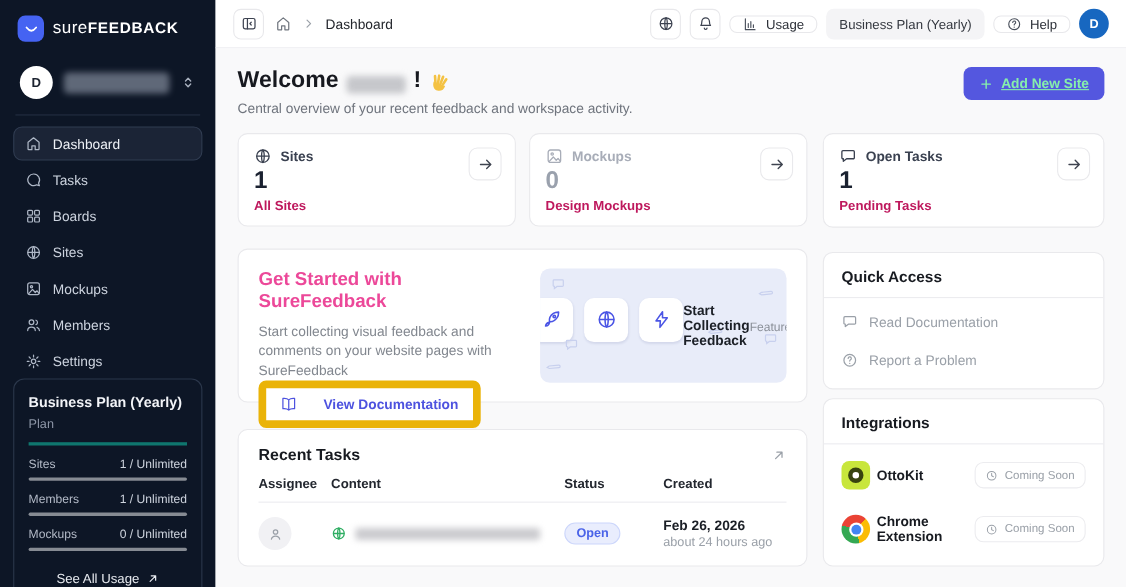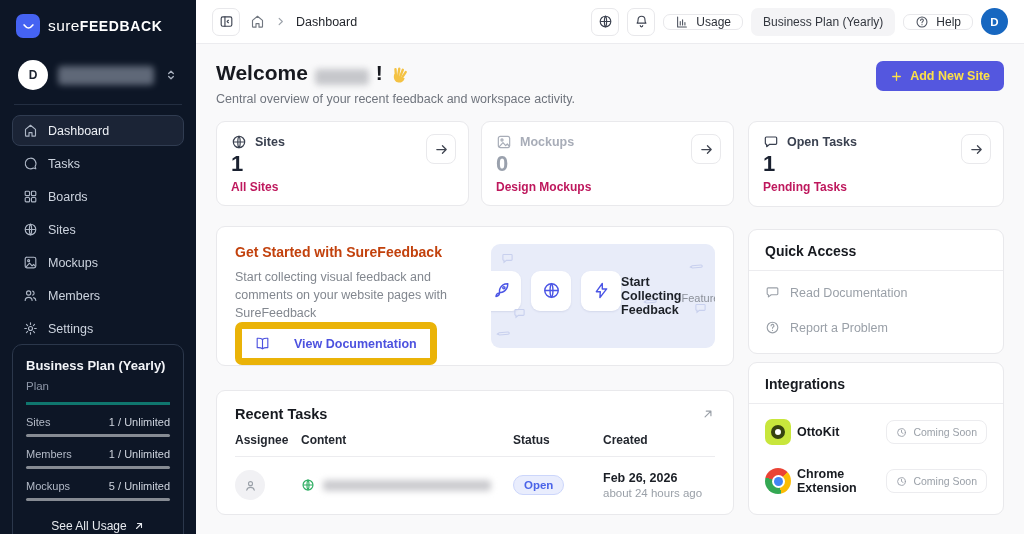--- a/index.html
+++ b/index.html
@@ -47,42 +47,42 @@
   .tb-btn { display:flex; align-items:center; gap:7px; height:16px; padding:0 11px; border:1px solid #e8e8eb; border-radius:7px; background:#fff; font-size:12px; color:#2c3038; font-weight:500; cursor:pointer; white-space:nowrap; }
   .tb-btn svg { width:14px; height:14px; color:#4a505c; }
   .tb-pill { height:28px; display:flex; align-items:center; padding:0 12px; background:#f4f4f6; border-radius:7px; font-size:12px; color:#33373f; font-weight:500; white-space:nowrap; }
   .tb-avatar { width:27px; height:27px; border-radius:50%; background:#1767c0; color:#fff; font-size:11.5px; font-weight:700; display:flex; align-items:center; justify-content:center; cursor:pointer; }
 
   .content { flex:1; background:#f9f9fa; padding:17px 20px 14px; overflow:hidden; }
   .welcome-row { display:flex; justify-content:space-between; align-items:flex-start; margin-bottom:15px; }
   .welcome-title { font-size:21px; font-weight:800; color:#17191f; display:flex; align-items:flex-end; gap:7px; }
   .name-redact { width:54px; height:16px; background:#c6c7cb; border-radius:4px; filter:blur(3px); display:inline-block; }
   .welcome-sub { font-size:12.5px; color:#6f747d; margin-top:7px; }
-  .btn-primary { display:flex; align-items:center; gap:7px; background:#5457df; color:#fde047; font-size:12.5px; font-weight:600; padding:8px 14px; border-radius:7px; border:none; cursor:pointer; white-space:nowrap; }
+  .btn-primary { display:flex; align-items:center; gap:7px; background:#5457df; color:#86efac; font-size:12.5px; font-weight:600; padding:8px 14px; border-radius:7px; border:none; cursor:pointer; white-space:nowrap;text-decoration:underline; }
   .btn-primary svg { width:13px; height:13px; }
 
   .cols { display:flex; gap:14px; align-items:stretch; }
   .col-left { flex:1; display:flex; flex-direction:column; min-width:0; }
   .col-right { width:256px; flex-shrink:0; display:flex; flex-direction:column; }
   .card { background:#fff; border:1px solid #e9e9ec; border-radius:9px; }
 
   .stats2 { display:flex; gap:12px; margin-bottom:20px; }
   .stat-card { flex:1; padding:12px 14px; position:relative; height:85px; }
   .stat-top { display:flex; align-items:center; gap:8px; font-size:12.5px; font-weight:600; color:#3a4150; }
   .stat-top svg { width:16px; height:16px; color:#3a4150; }
   .stat-value { font-size:22px; font-weight:800; color:#1a2130; line-height:1.15; margin-top:1px; }
   .stat-caption { font-size:12px; font-weight:700; color:#be185d; margin-top:4px; }
   .muted .stat-top, .muted .stat-top svg { color:#a8adb8; }
   .muted .stat-value { color:#9aa1ad; }
   .stat-arrow { position:absolute; top:12px; right:12px; width:30px; height:30px; border:1px solid #e9e9ec; border-radius:8px; display:flex; align-items:center; justify-content:center; color:#3f4450; background:#fff; cursor:pointer; }
   .stat-arrow svg { width:15px; height:15px; }
 
   .getstarted { display:flex; padding:17px 18px; gap:14px; margin-bottom:24px; height:140px; }
   .gs-left { flex:1; display:flex; flex-direction:column; min-width:0; }
-  .gs-title { font-size:14px; font-weight:700; color:#c2410c; margin-bottom:8px; }
+  .gs-title { font-size:17px; font-weight:700; color:#ec4899; margin-bottom:8px; }
   .gs-desc { font-size:12.5px; color:#82878f; line-height:1.45; max-width:258px; }
   .btn-outline { margin-top:auto; align-self:flex-start; display:flex; align-items:center; gap:24px; border:7px solid #eab308; color:#4d52df; background:#fff; font-size:12.5px; font-weight:600; padding:7px 13px; border-radius:7px; cursor:pointer; }
   .btn-outline svg { width:15px; height:15px; }
   .gs-illus { width:224px; flex-shrink:0; background:#e8ecf9; border-radius:9px; position:relative; display:flex; flex-direction:row; align-items:center; justify-content:center; overflow:hidden; }
   .tiles { display:flex; gap:10px; margin-bottom:11px; }
   .tile { width:40px; height:40px; background:#fff; border-radius:9px; display:flex; align-items:center; justify-content:center; color:#4b55e5; box-shadow:0 1px 2px rgba(40,50,120,.10); }
   .tile svg { width:19px; height:19px; }
   .illus-title { font-size:12.5px; font-weight:700; color:#1c2027; position:relative; }
   .illus-sub { font-size:11px; color:#8b9099; margin-top:4px; position:relative; }
   .deco { position:absolute; color:#c8d0ee; }
@@ -214,21 +214,21 @@
       <div class="usage-row">
         <div class="usage-line">
             <span>Members</span>
             <span class="usage-val">1 / Unlimited</span>
           </div>
         <div class="usage-bar"></div>
       </div>
       <div class="usage-row">
         <div class="usage-line">
             <span>Mockups</span>
-            <span class="usage-val">5 / Unlimited</span>
+            <span class="usage-val">0 / Unlimited</span>
           </div>
         <div class="usage-bar"></div>
       </div>
       <div class="plan-footer">
         <span>See All Usage</span>
         <svg viewBox="0 0 24 24" fill="none" stroke="currentColor" stroke-width="2.2" stroke-linecap="round" stroke-linejoin="round">
             <path d="M7 17 17 7M9 7h8v8"></path>
           </svg>
       </div>
     </div>

